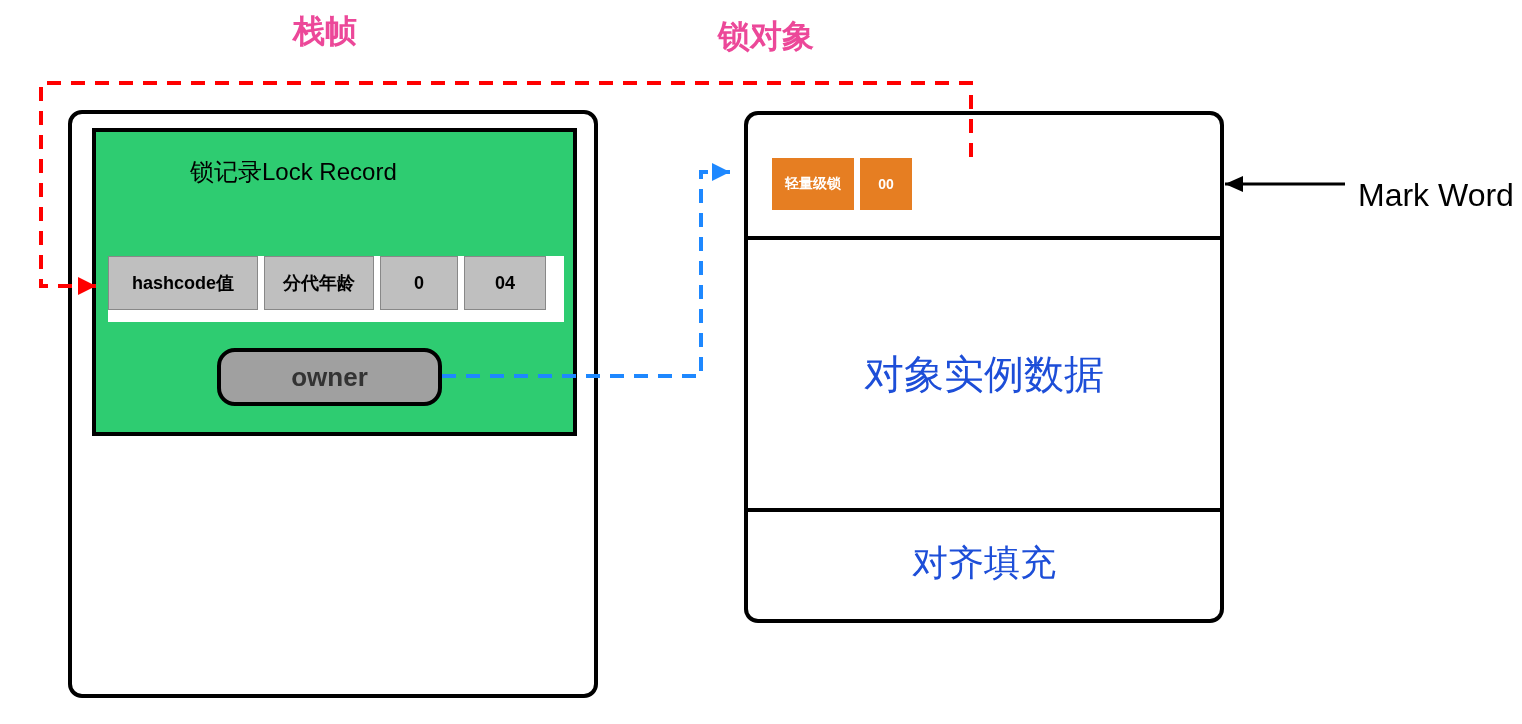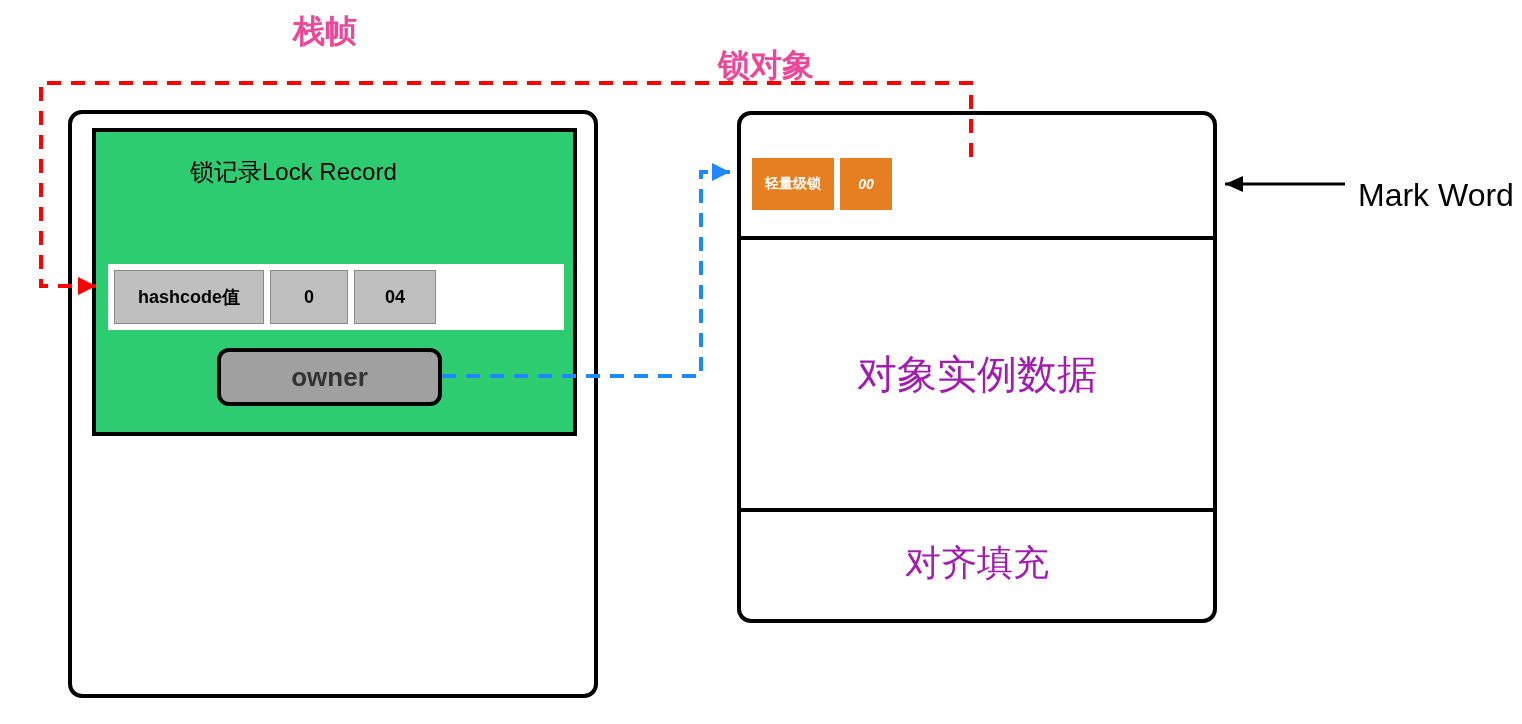--- a/index.html
+++ b/index.html
@@ -39,27 +39,26 @@
       position: absolute;
       top: 156px;
       left: 190px;
       font-size: 24px;
       font-weight: 400;
       color: #000;
     }
     .mark-row {
       position: absolute;
       left: 108px;
-      top: 264px;
+      top: 256px;
       width: 456px;
       height: 66px;
       background: #fff;
       display: flex;
       align-items: flex-start;
-      padding: 6px;
       gap: 6px;
     }
     .mark-cell {
       background: #bfbfbf;
       border: 1px solid #888;
       height: 54px;
       display: flex;
       align-items: center;
       justify-content: center;
       font-size: 18px;
@@ -67,21 +66,21 @@
       color: #000;
     }
     .owner-box {
       position: absolute;
       left: 217px;
       top: 348px;
       width: 225px;
       height: 58px;
       background: #a0a0a0;
       border: 4px solid #000;
-      border-radius: 12px;
+      border-radius: 18px;
       display: flex;
       align-items: center;
       justify-content: center;
       font-size: 26px;
       font-weight: 600;
       color: #333;
     }
     .mark-word-row {
       position: absolute;
       left: 752px;
@@ -100,21 +99,22 @@
       font-size: 14px;
       font-weight: 600;
     }
     .obj-section {
       position: absolute;
       border: 4px solid #000;
       display: flex;
       align-items: center;
       justify-content: center;
       font-weight: 500;
-      color: #a21caf;
+      color: #1d4ed8;
+      margin-left: 7px;
     }
     .obj-top {
       left: 737px;
       top: 111px;
       width: 480px;
       height: 125px;
       border-radius: 14px 14px 0 0;
       border-bottom: none;
     }
     .obj-middle {
@@ -146,42 +146,43 @@
       top: 0;
       width: 1522px;
       height: 724px;
       pointer-events: none;
     }
   </style>
 </head>
 <body>
 
 <div class="title" style="left:293px; top:10px;">栈帧</div>
-<div class="title" style="left:718px; top:15px;margin-top:29px;">锁对象</div>
+<div class="title" style="left:718px; top:15px;">锁对象</div>
 
 <div class="stack-frame-box"></div>
 
 <div class="lock-record-box"></div>
 <div class="lock-record-title">锁记录Lock Record</div>
 
 <div class="mark-row">
   <div class="mark-cell" style="flex:0 0 150px;">hashcode值</div>
+  <div class="mark-cell" style="flex:0 0 110px;">分代年龄</div>
   <div class="mark-cell" style="flex:0 0 78px;">0</div>
   <div class="mark-cell" style="flex:0 0 82px;">04</div>
 </div>
 
 <div class="owner-box">owner</div>
 
 <div class="obj-section obj-top"></div>
 <div class="obj-section obj-middle">对象实例数据</div>
 <div class="obj-section obj-bottom">对齐填充</div>
 
 <div class="mark-word-row">
-  <div class="mark-word-cell" style="flex:0 0 82px;">轻量级锁</div>
-  <div class="mark-word-cell" style="flex:0 0 52px;font-style:italic;">00</div>
+  <div class="mark-word-cell" style="flex:0 0 82px;margin-left:20px;">轻量级锁</div>
+  <div class="mark-word-cell" style="flex:0 0 52px;">00</div>
 </div>
 
 <div class="external-label" style="left:1358px; top:170px;">Mark Word</div>
 
 <svg class="overlay">
 
   <path d="M 971 157 L 971 83 L 41 83 L 41 286 L 96 286" stroke="#ff0000" stroke-width="4" fill="none" stroke-dasharray="14 10"></path>
   <polygon points="96,286 78,277 78,295" fill="#ff0000"></polygon>
 
   <path d="M 442 376 L 701 376 L 701 172 L 730 172" stroke="#1e88ff" stroke-width="4" fill="none" stroke-dasharray="14 10"></path>

